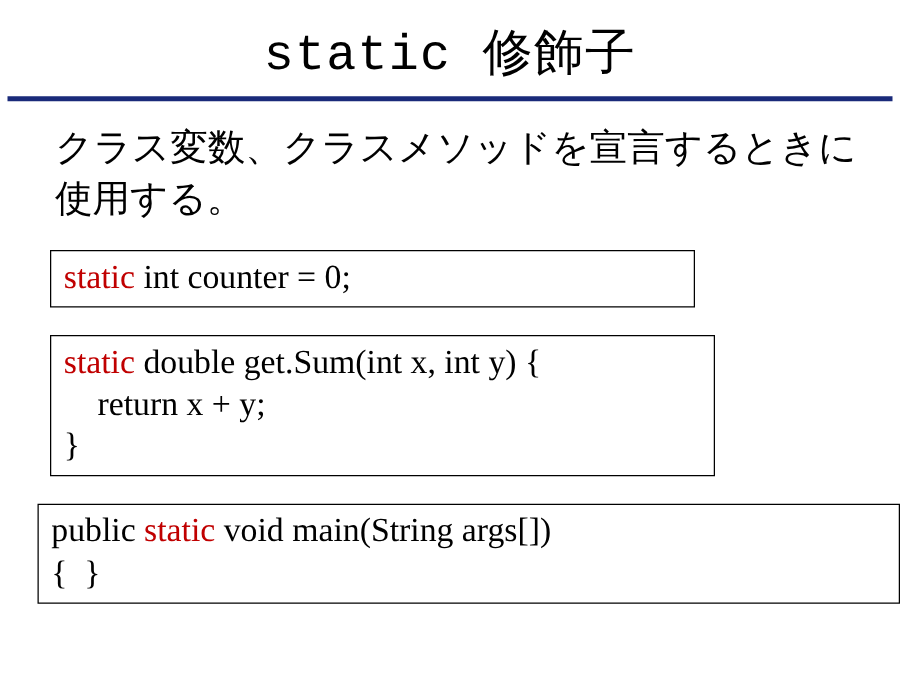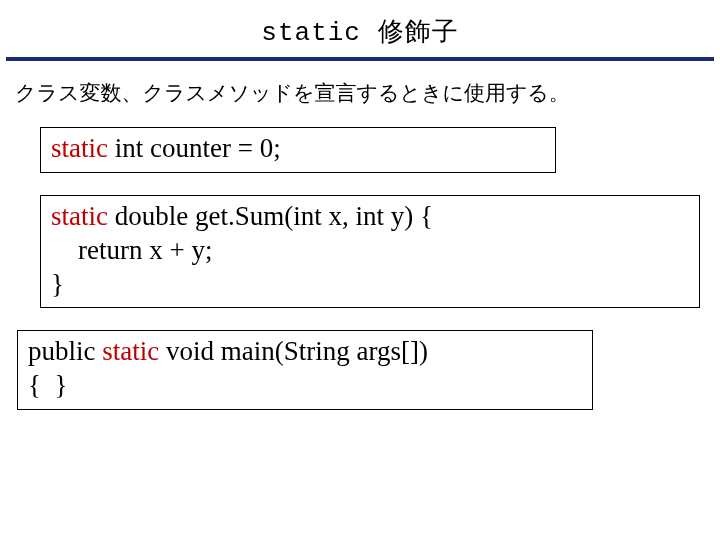--- a/index.html
+++ b/index.html
@@ -13,53 +13,53 @@
     box-sizing: border-box;
   }
   .slide {
     width: 720px;
     height: 540px;
     position: relative;
     box-sizing: border-box;
   }
   .title {
     text-align: center;
-    font-size: 26px;
+    font-size: 40px;
     padding-top: 14px;
     padding-bottom: 8px;
     font-family: "MS Gothic", monospace;
     letter-spacing: 1px;
   }
   .title .kw {
     font-family: "Courier New", monospace;
   }
   .rule {
     border: none;
     border-top: 4px solid #1a2a7a;
     margin: 0 6px 18px 6px;
   }
   .desc {
-    font-size: 21px;
+    font-size: 30px;
     line-height: 1.35;
-    margin: 0 24px 20px 15px;
+    margin: 0 24px 20px 44px;
     font-family: "MS Gothic", sans-serif;
   }
   .codebox {
     border: 1.5px solid #000;
     margin: 0 0 22px 0;
     padding: 4px 10px 6px 10px;
     font-family: Liberation Serif, serif;
     font-size: 27px;
     line-height: 1.25;
     white-space: pre;
     box-sizing: border-box;
   }
   .box1 { margin-left: 40px; width: 516px; }
-  .box2 { margin-left: 40px; width: 660px; }
-  .box3 { margin-left: 17px; width: 576px; }
+  .box2 { margin-left: 40px; width: 532px; }
+  .box3 { margin-left: 30px; width: 690px; }
   .kw-red { color: #c00000; }
 </style>
 </head>
 <body>
 <div class="slide">
 
   <div class="title">
     <span class="kw">static</span><span> 修飾子</span>
   </div>
   <hr class="rule">

